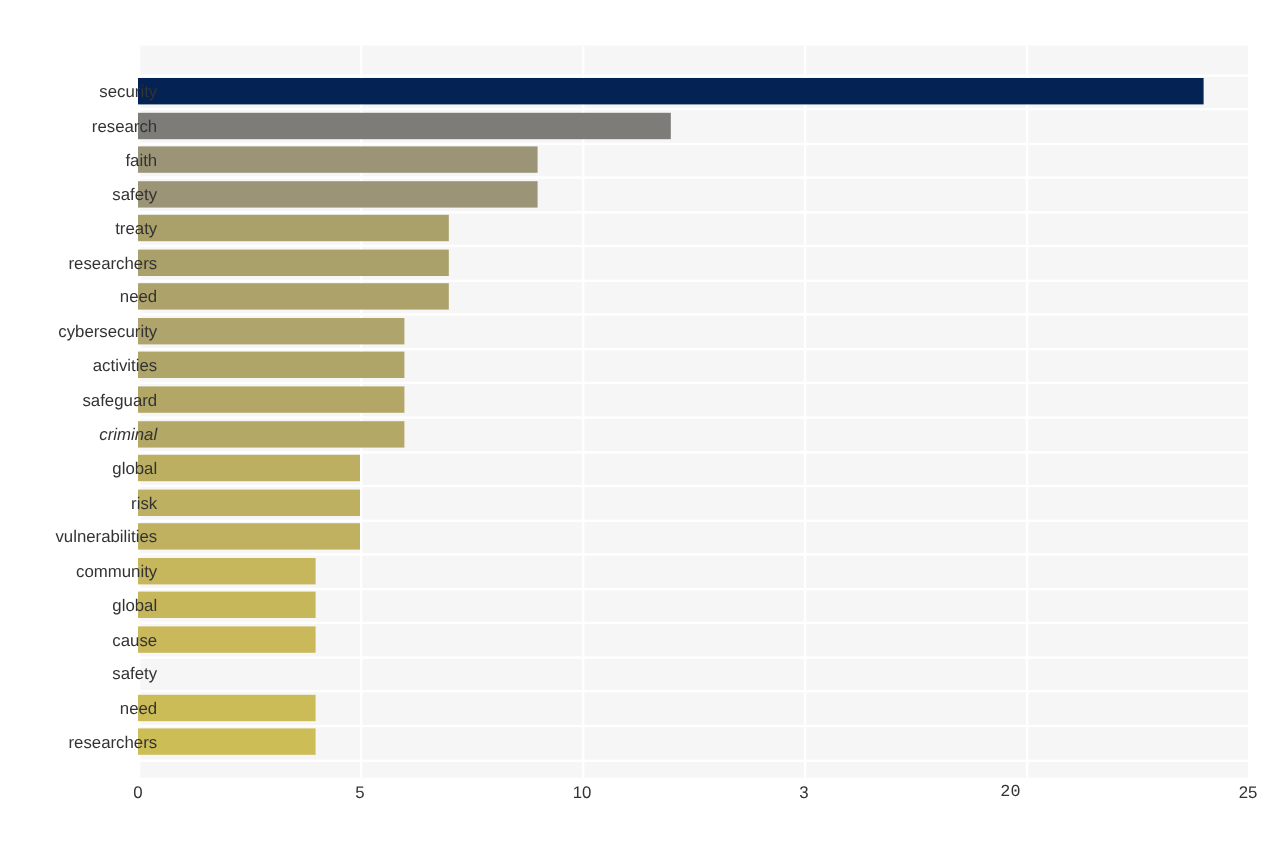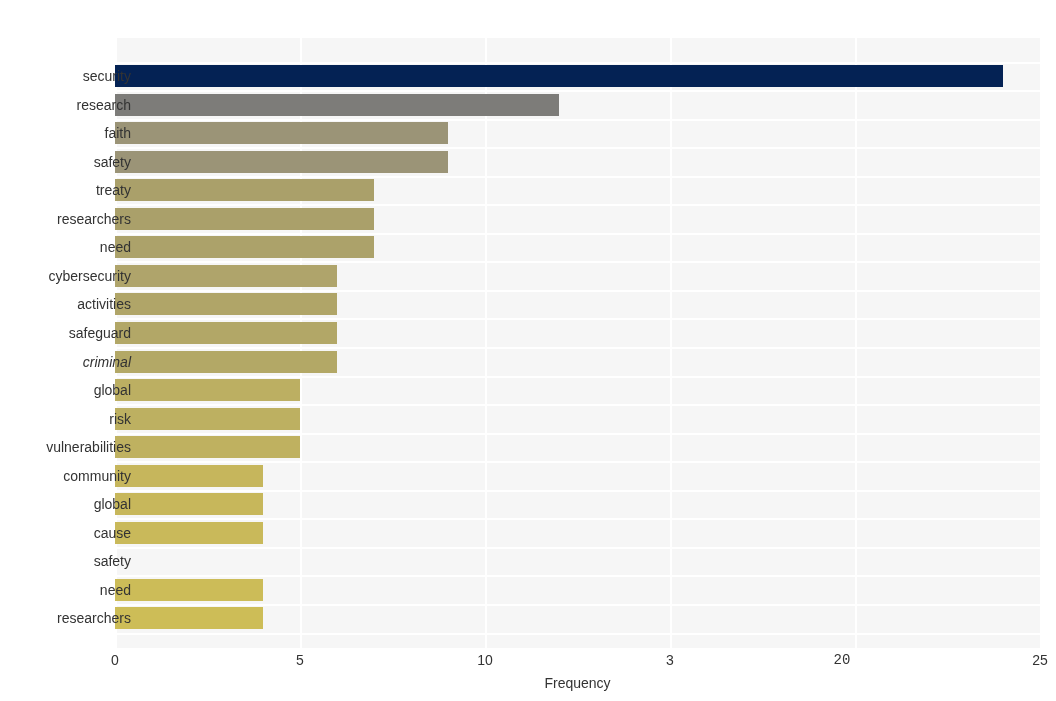--- a/index.html
+++ b/index.html
@@ -194,15 +194,14 @@
 
   <div id="x-axis-labels">
       <div class="xtick-label" style="left: 115px;">0</div>
       <div class="xtick-label" style="left: 300px;">5</div>
       <div class="xtick-label" style="left: 485px;">10</div>
       <div class="xtick-label" style="left: 670px;">3</div>
       <div class="xtick-label" style="left: 842px; font-family: Liberation Mono, monospace;">20</div>
       <div class="xtick-label" style="left: 1040px;">25</div>
     </div>
 
-  <div id="x-axis-title">Frequency</div>
 
 </div>
 
 </body></html>

